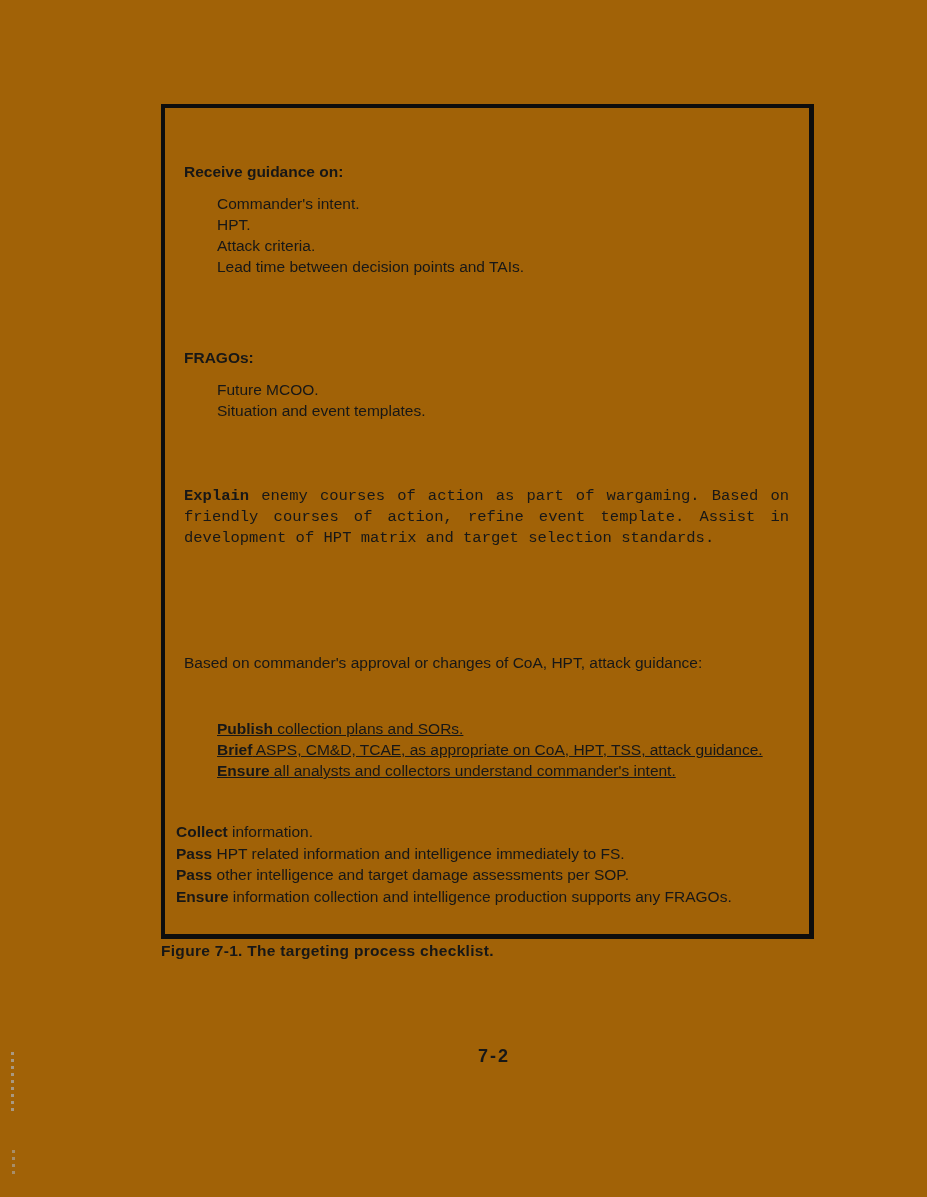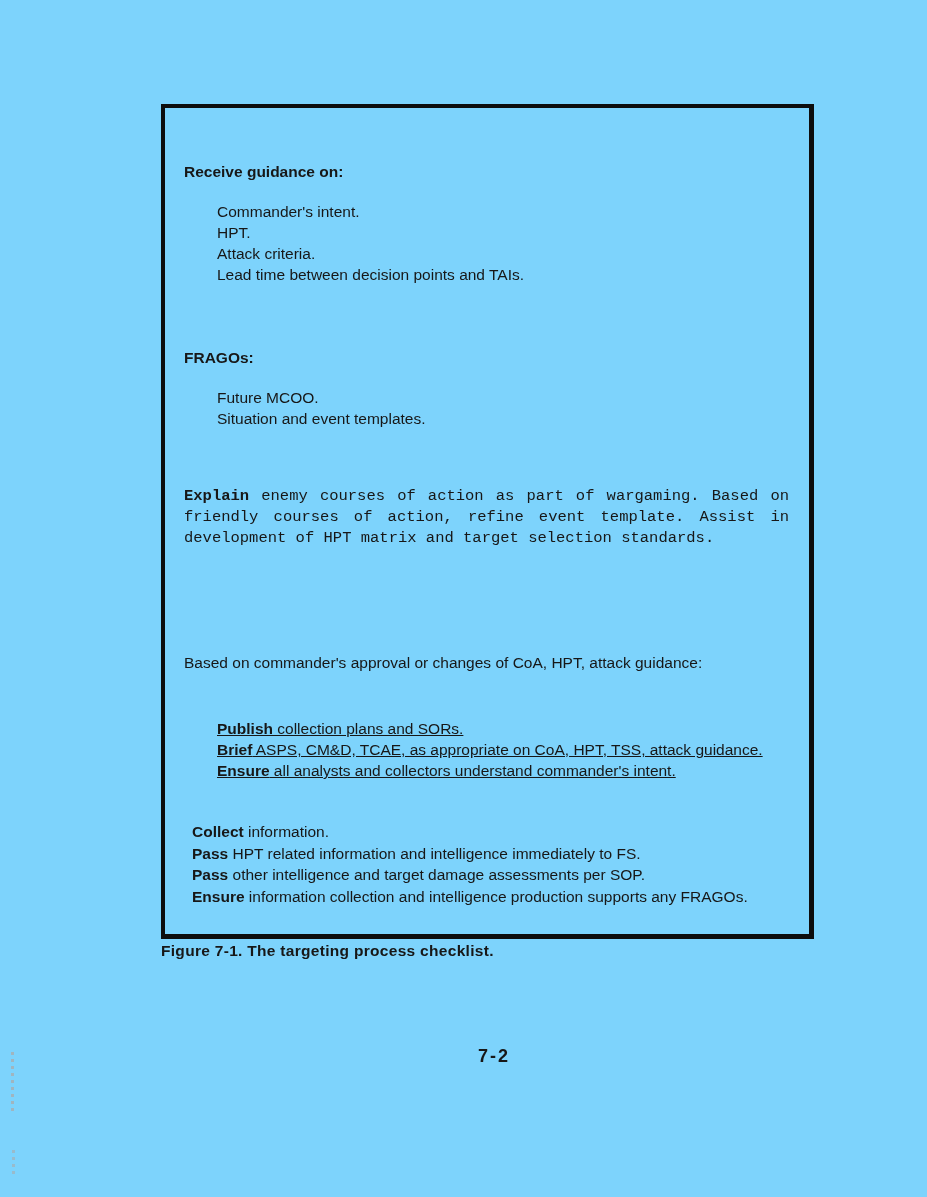--- a/index.html
+++ b/index.html
@@ -1,36 +1,36 @@
 <!DOCTYPE html>
 <html><head>
 <meta charset="utf-8">
 <style>
   html, body { margin:0; padding:0; background:#ffffff; }
   .page {
     position:relative;
     width:927px; height:1197px;
-    background:#7dd3fc;
+    background:#a16207;
     font-family:"Liberation Sans", sans-serif;
     color:#171717;
     font-size:15.5px;
     overflow:hidden;
   }
   .box {
     position:absolute;
     left:161px; top:104px;
     width:653px; height:835px;
     box-sizing:border-box;
     border:4px solid #0d0d0d;
     border-right-width:5px;
     border-bottom-width:5px;
   }
   .block { position:absolute; line-height:21px; }
   .heading { font-weight:700; white-space:nowrap; }
-  .items { margin-left:33px; margin-top:19px; }
+  .items { margin-left:33px; margin-top:11px; }
   .item { white-space:nowrap; }
   .line { white-space:nowrap; }
   .lead { font-weight:700; }
   .para {
     width:605px;
     text-align:justify;
     white-space:normal;
   }
   .caption {
     position:absolute;
@@ -96,21 +96,21 @@
       <span class="lead">Publish</span><span> collection plans and SORs.</span>
     </div>
     <div class="line">
       <span class="lead">Brief</span><span> ASPS, CM&amp;D, TCAE, as appropriate on CoA, HPT, TSS, attack guidance.</span>
     </div>
     <div class="line">
       <span class="lead">Ensure</span><span> all analysts and collectors understand commander's intent.</span>
     </div>
   </div>
 
-  <div class="block" style="left:192px; top:821px; line-height:21.5px;">
+  <div class="block" style="left:176px; top:821px; line-height:21.5px;">
     <div class="line">
       <span class="lead">Collect</span><span> information.</span>
     </div>
     <div class="line">
       <span class="lead">Pass</span><span> HPT related information and intelligence immediately to FS.</span>
     </div>
     <div class="line">
       <span class="lead">Pass</span><span> other intelligence and target damage assessments per SOP.</span>
     </div>
     <div class="line">

